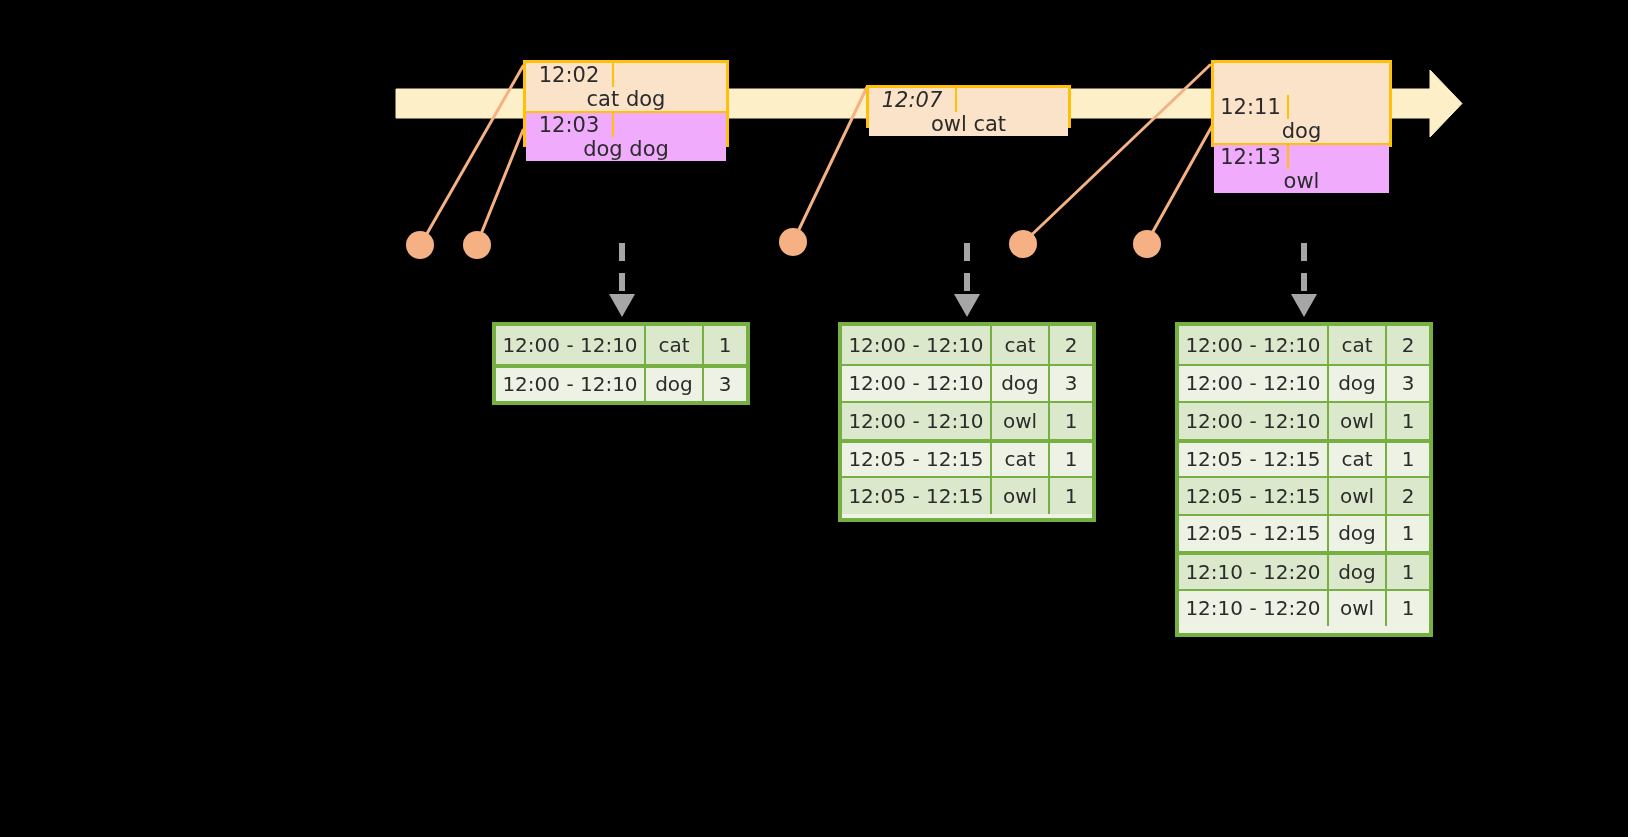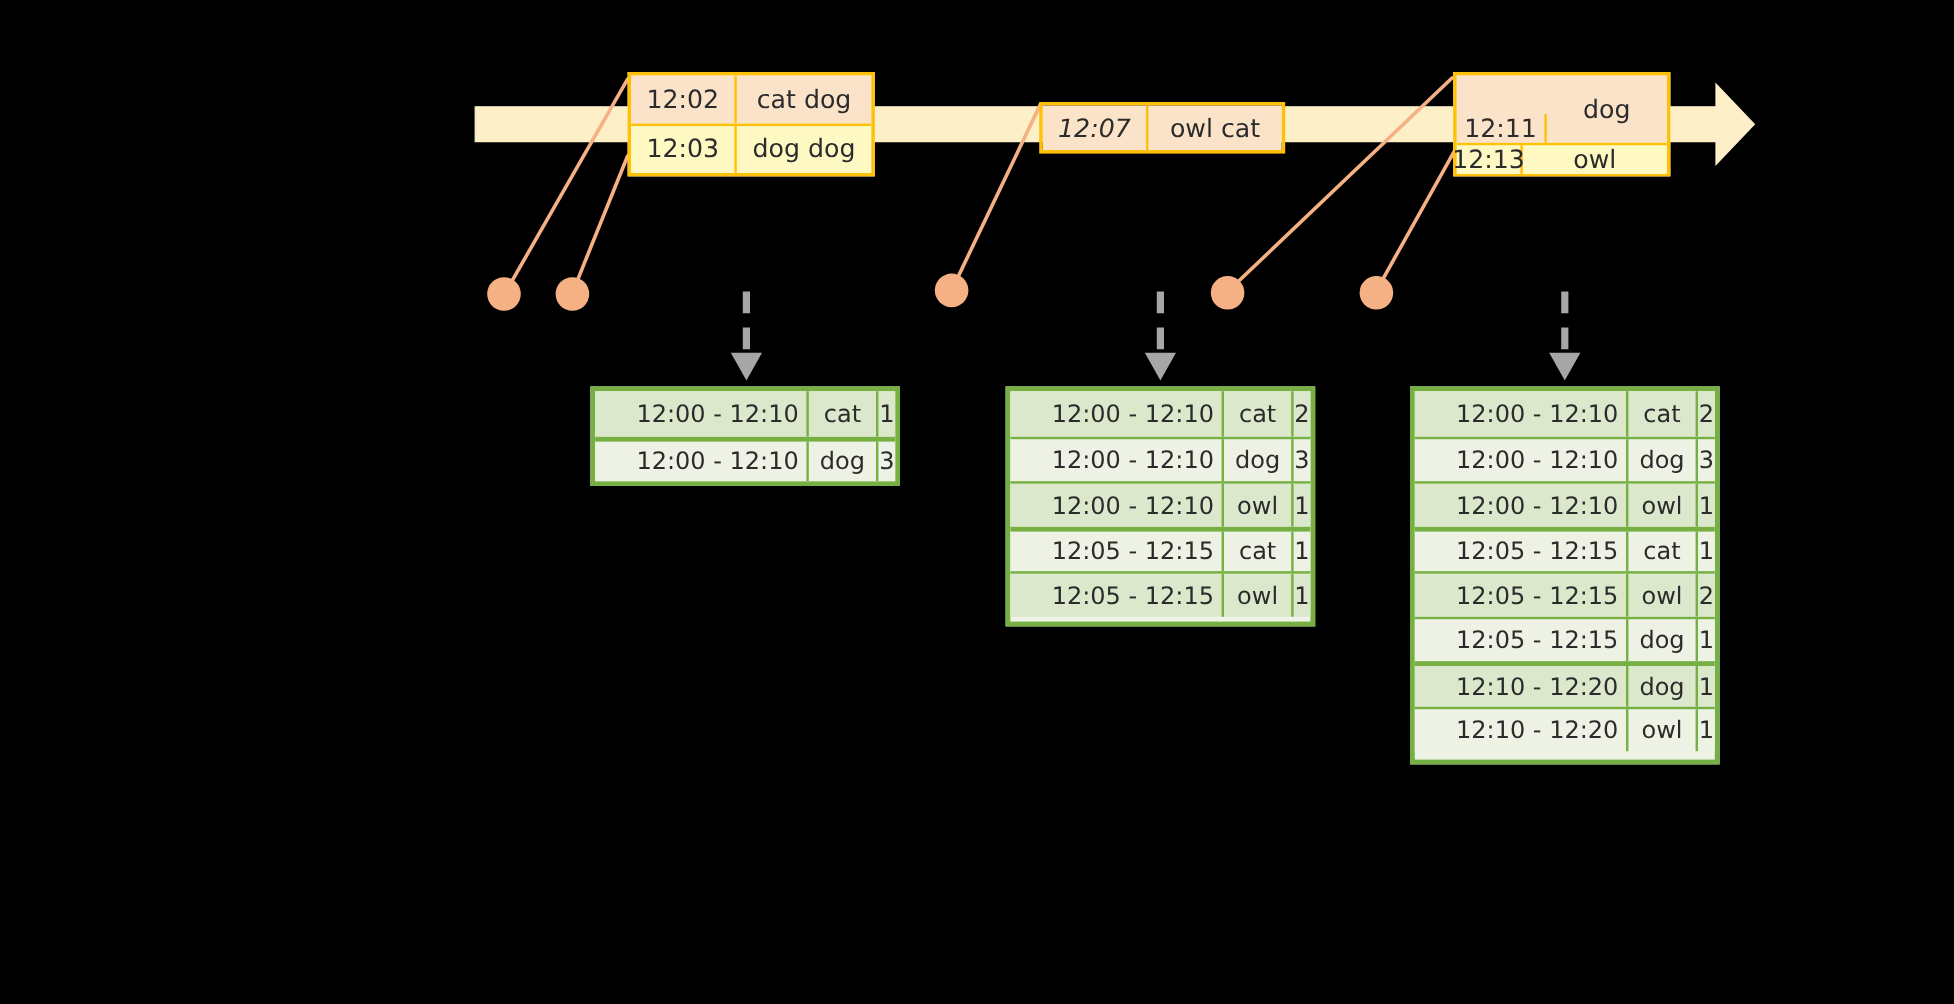--- a/index.html
+++ b/index.html
@@ -33,28 +33,28 @@
     position: absolute;
     border: 3px solid #FFC107;
     box-sizing: border-box;
     display: flex;
     flex-direction: column;
     background: #FFF6E8;
     z-index: 5;
   }
   .event-row {
     display: flex;
-    flex-direction: row;
+    flex-direction: column;
     flex: 1 1 auto;
   }
   .event-row + .event-row {
     border-top: 2px solid #FFC107;
   }
   .event-row.shade-a { background: #FBE3C9; }
-  .event-row.shade-b { background: #fef9c3; }
+  .event-row.shade-b { background: #f0abfc; }
   .ev-time {
     box-sizing: border-box;
     border-right: 2px solid #FFC107;
     display: flex;
     align-items: center;
     justify-content: center;
     color: #2b2b2b;
     font-size: 21px;
     padding: 0 10px;
   }
@@ -91,21 +91,20 @@
   .rt-row.group-end + .rt-row { border-top: 4px solid #76B043; }
   .rt-win {
     box-sizing: border-box;
     border-right: 2px solid #76B043;
     display: flex;
     align-items: center;
     justify-content: center;
     font-size: 20px;
     color: #2b2b2b;
     white-space: nowrap;
-    margin-left: 28px;
   }
   .rt-key {
     box-sizing: border-box;
     border-right: 2px solid #76B043;
     display: flex;
     align-items: center;
     justify-content: center;
     font-size: 20px;
     color: #2b2b2b;
   }
@@ -178,21 +177,21 @@
       <span class="ev-text">owl cat</span>
     </div>
   </div>
 
   <div class="event-box" id="event-box-3" style="left:1211px; top:60px; width:181px; height:87px;">
     <div class="event-row shade-a">
       <span class="ev-time" style="width:75px;margin-top:32px;">12:11</span>
       <span class="ev-text">dog</span>
     </div>
     <div class="event-row shade-b">
-      <span class="ev-time" style="width:55px;">12:13</span>
+      <span class="ev-time" style="width:75px;">12:13</span>
       <span class="ev-text">owl</span>
     </div>
   </div>
 
   <div class="result-table" id="result-table-1" style="left:492px; top:322px; width:258px; height:83px;">
     <div class="rt-row even group-end">
       <span class="rt-win" style="width:150px;">12:00 - 12:10</span>
       <span class="rt-key" style="width:58px;">cat</span>
       <span class="rt-cnt" style="flex:1 1 auto;">1</span>
     </div>

